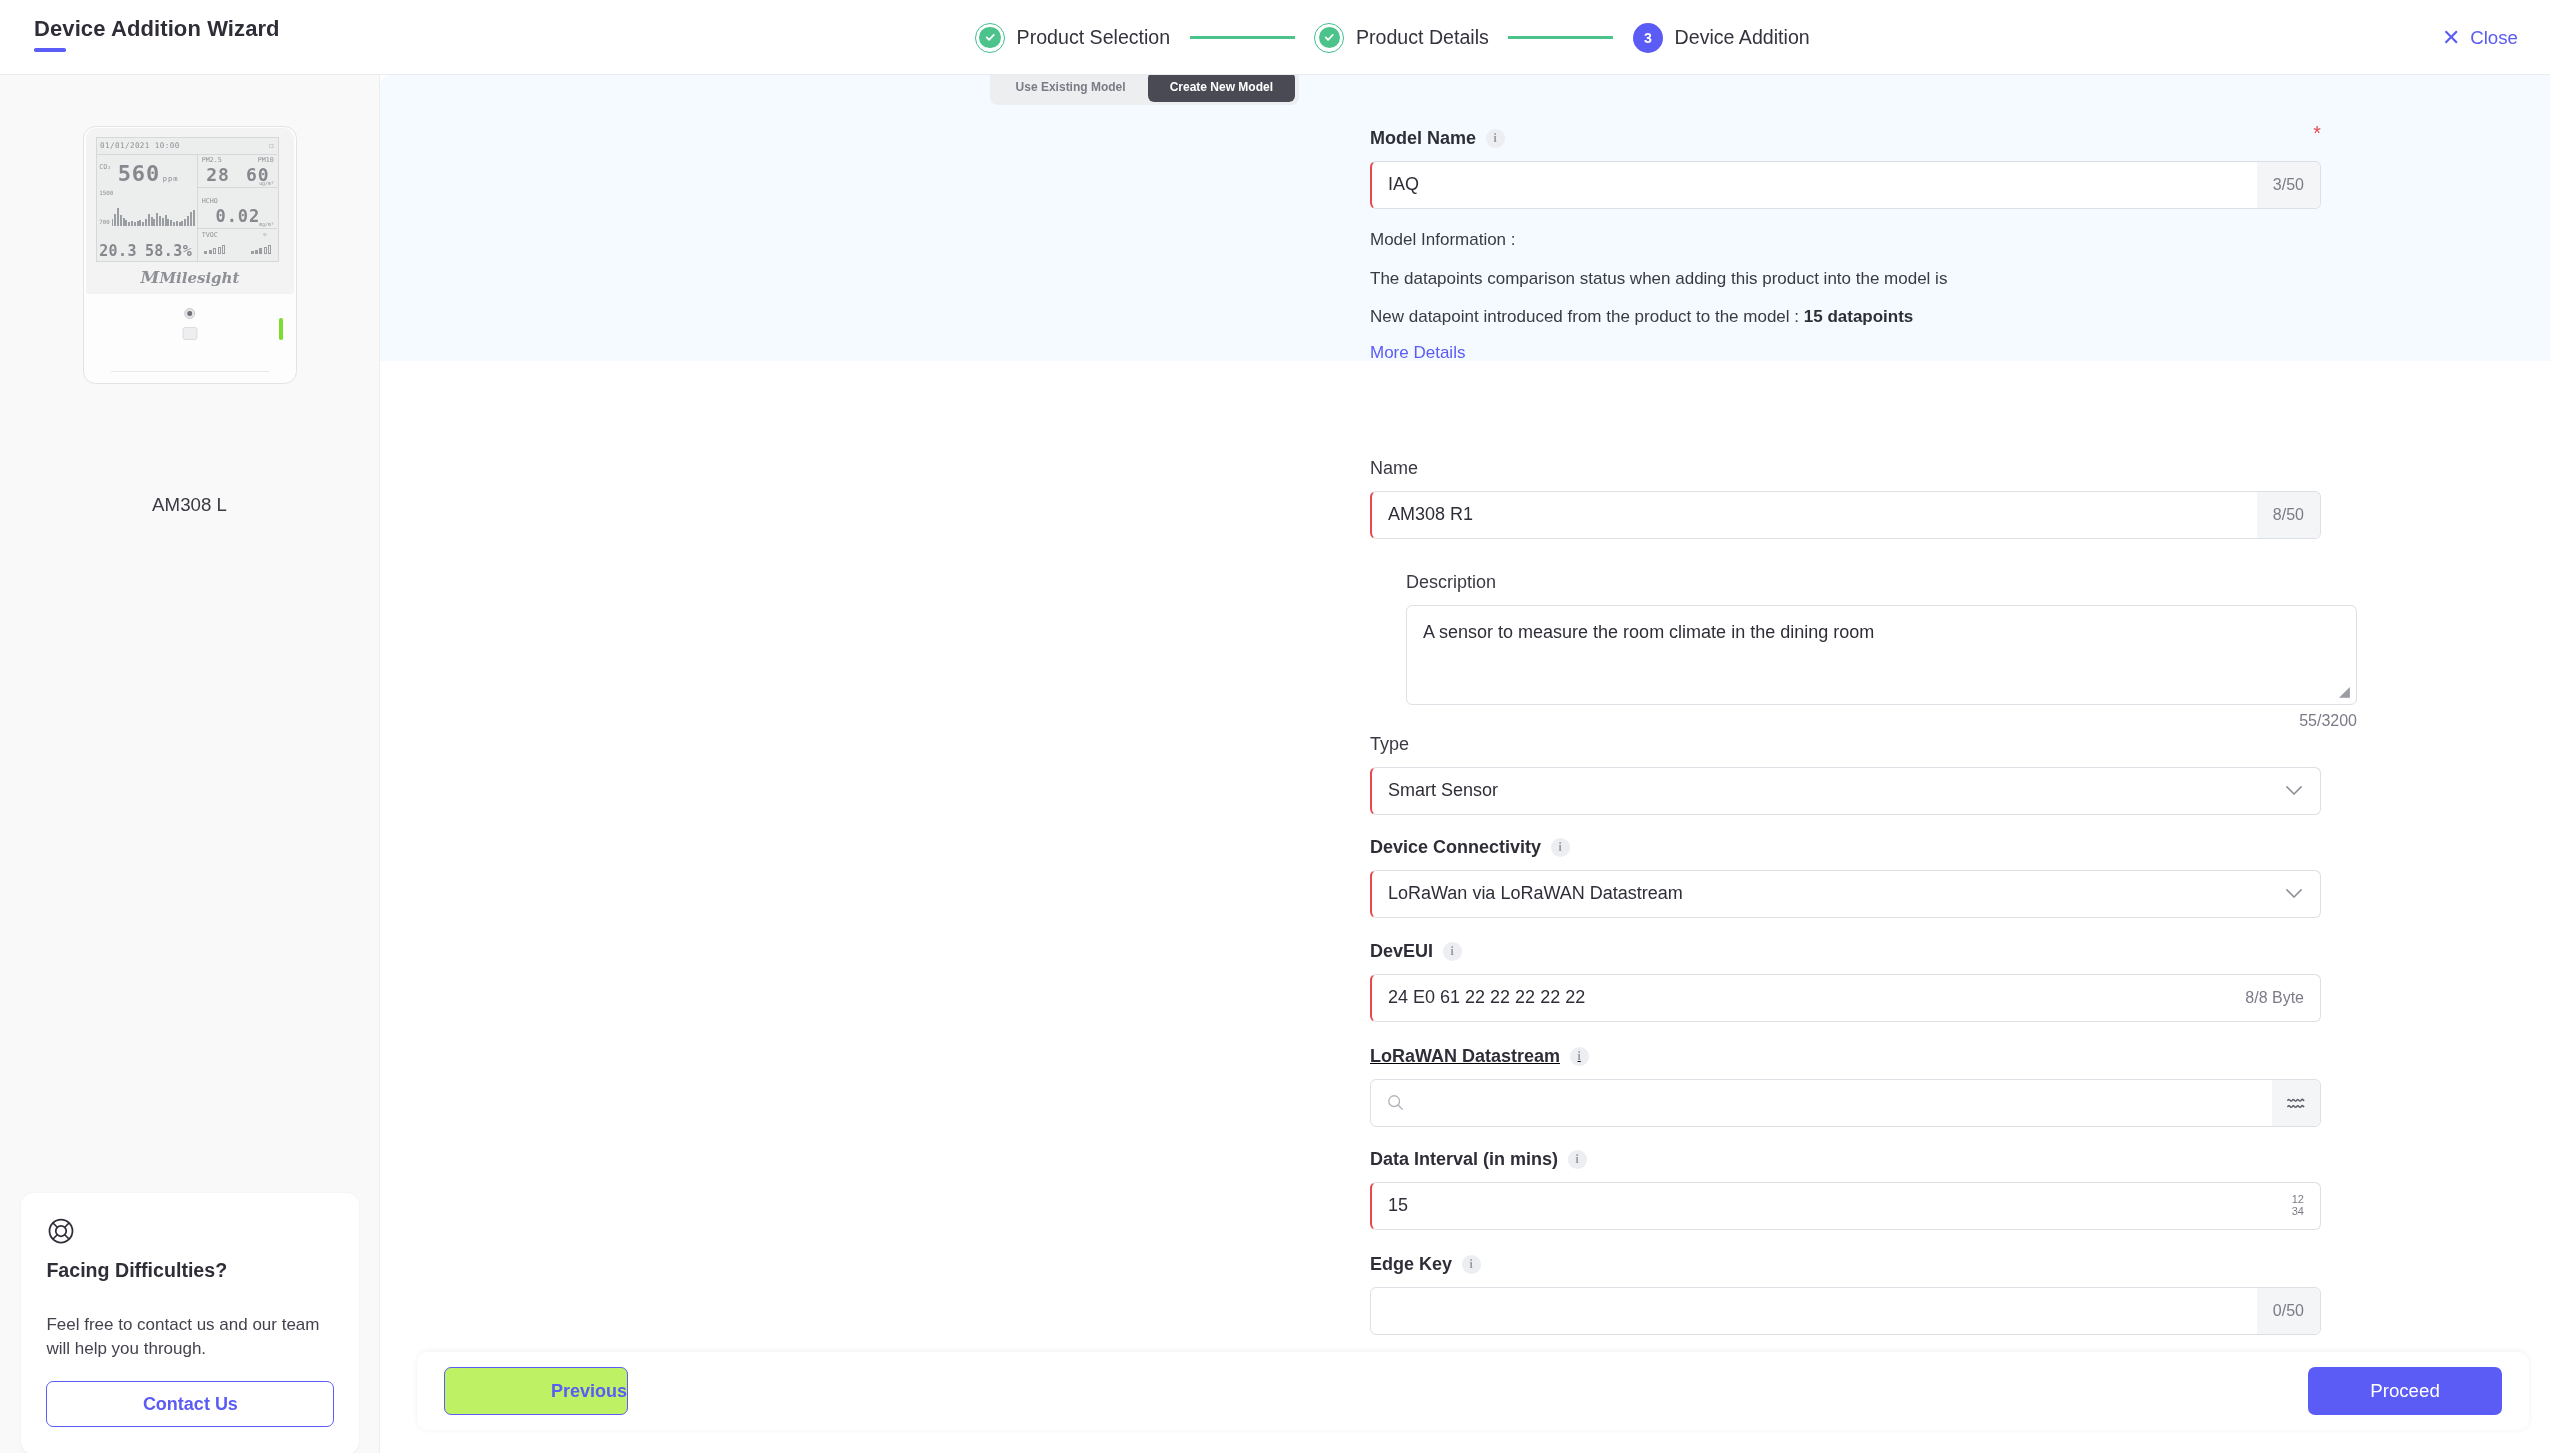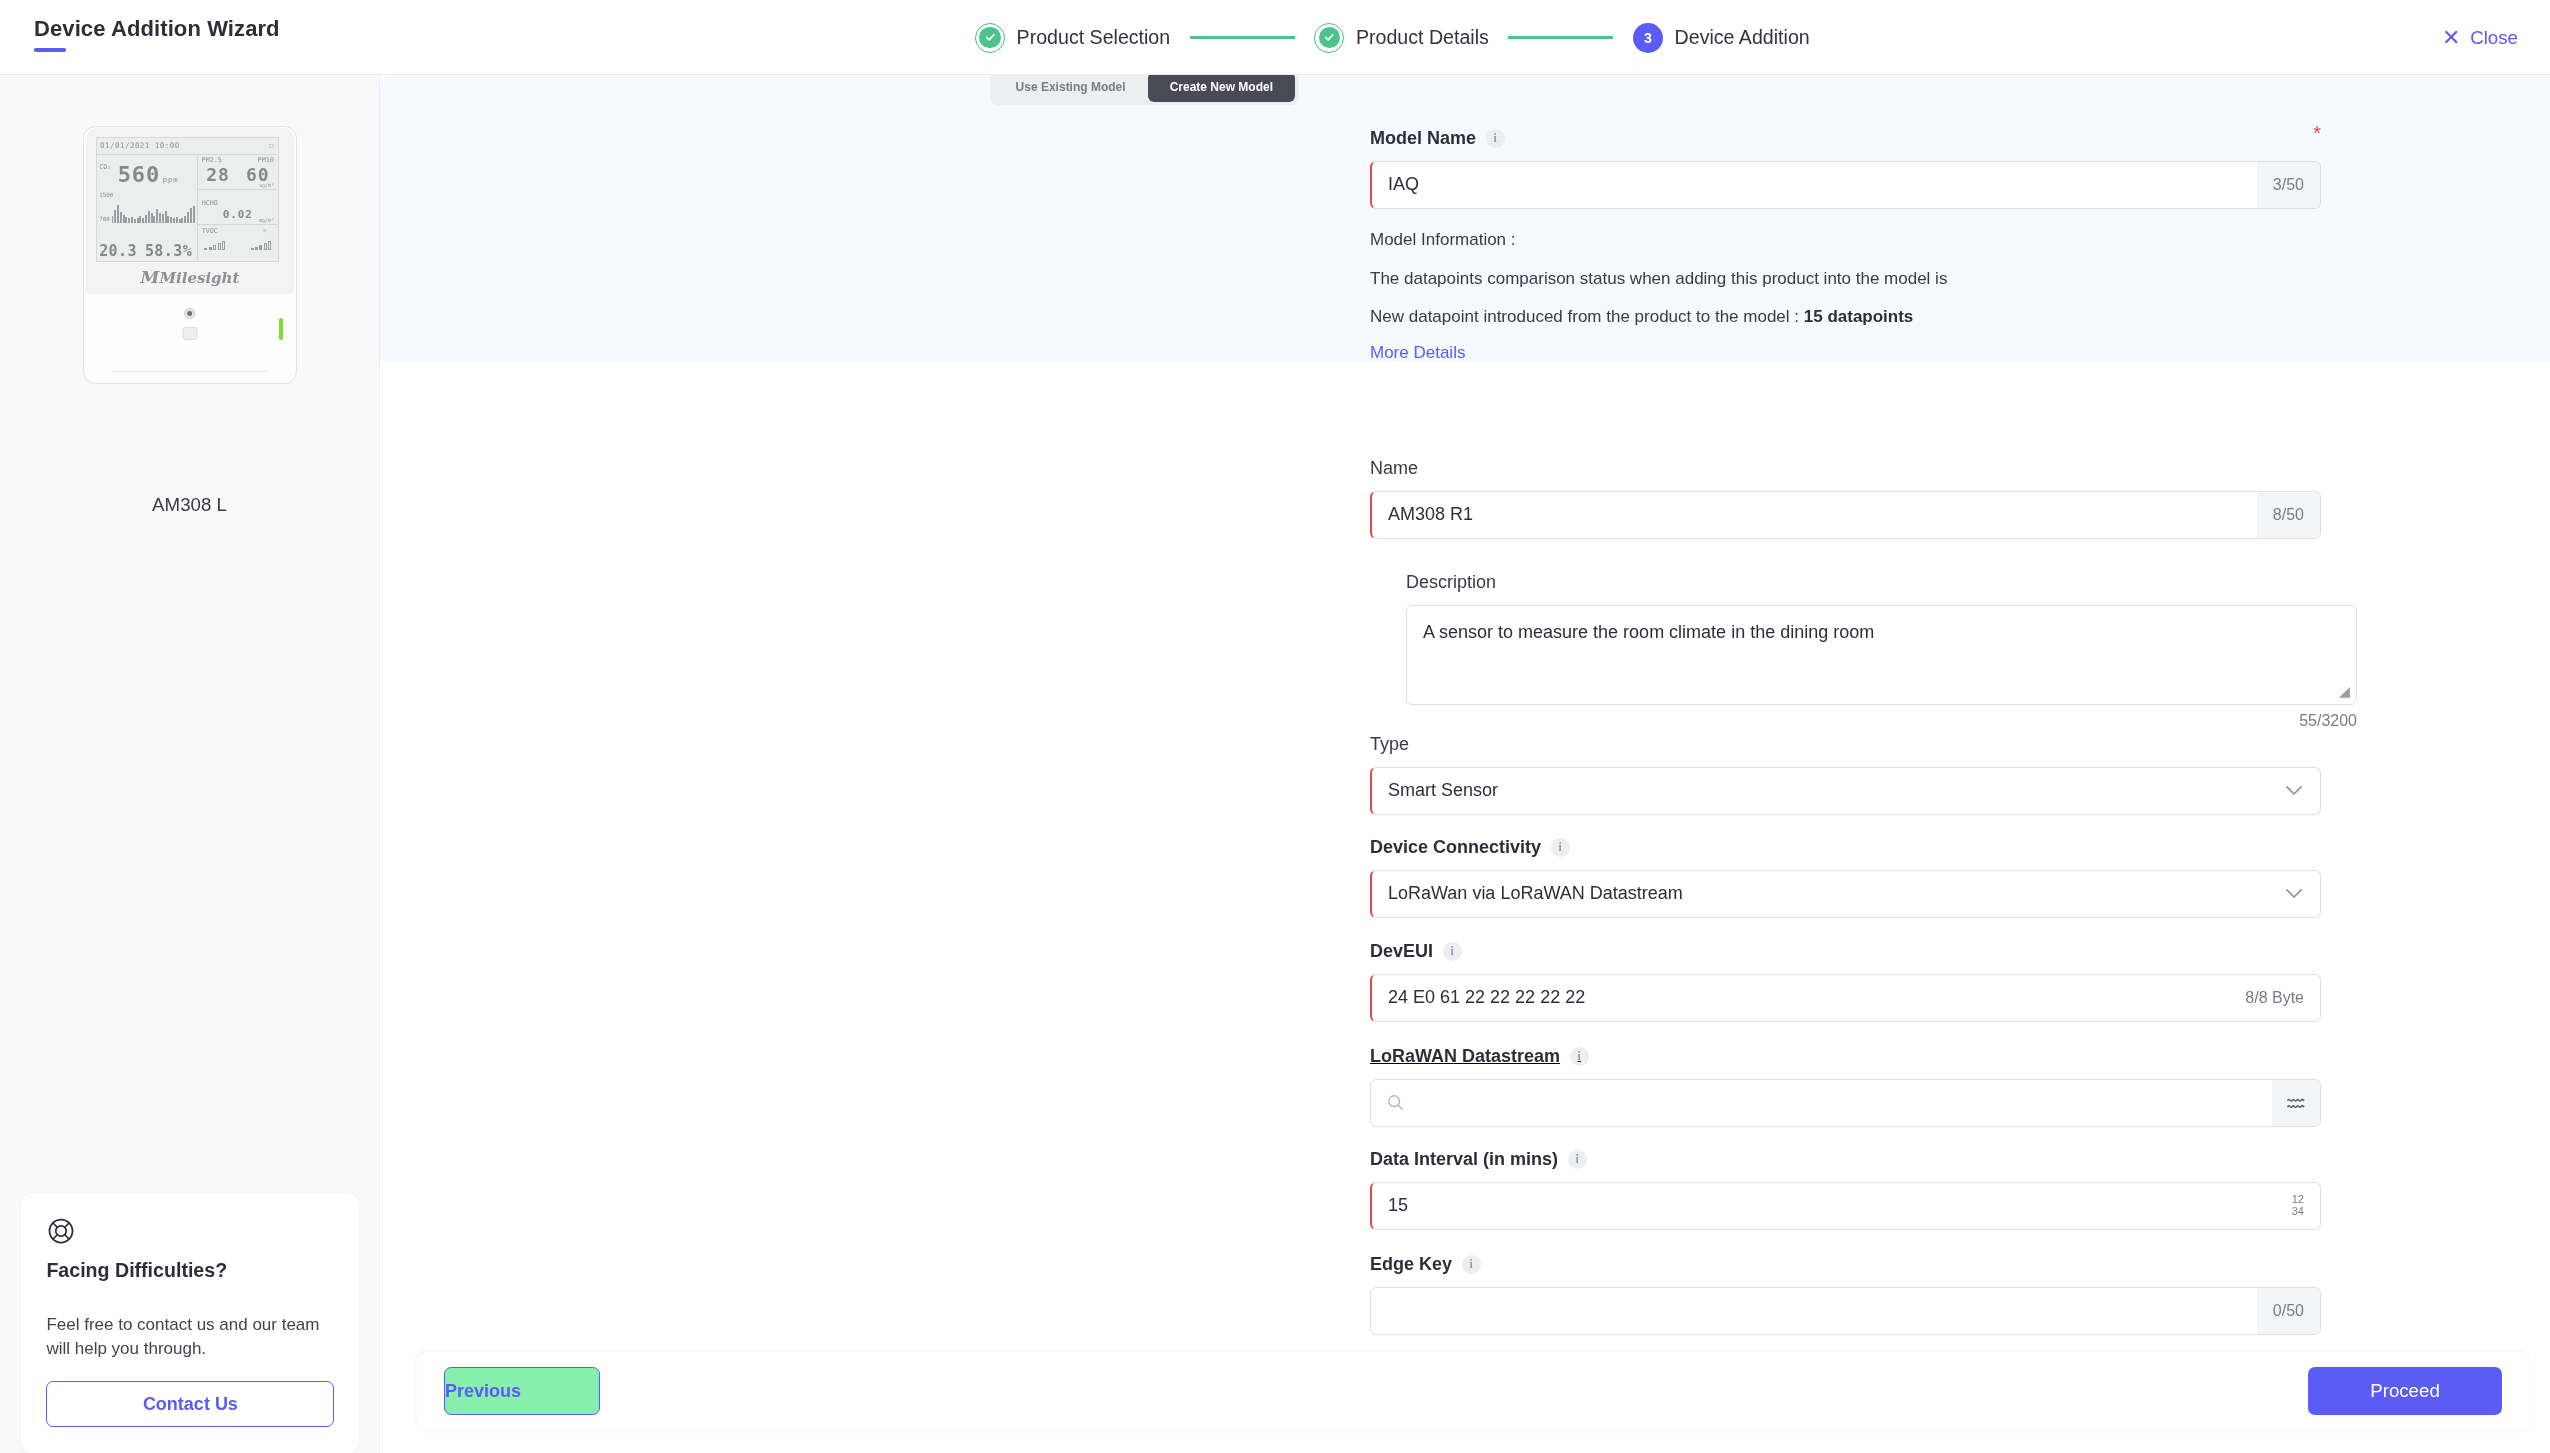--- a/index.html
+++ b/index.html
@@ -132,21 +132,21 @@
     font-size: 18px; font-weight: bold; color: #85888d; padding: 0 4.5px;
     letter-spacing: 0.9px;
   }
   .lcd-pm .u { position: absolute; right: 3.6px; bottom: 0.9px; font-size: 4.9px; }
   .lcd-hcho {
     grid-row: 3; grid-column: 2; border-bottom: 0.9px solid #d6d7d9;
     position: relative; padding: 1.8px 3.6px;
   }
   .lcd-hcho .lbl { font-size: 6.7px; }
   .lcd-hcho .big {
-    text-align: center; font-size: 11px; font-weight: bold; color: #85888d; letter-spacing: 0.9px;
+    text-align: center; font-size: 17px; font-weight: bold; color: #85888d; letter-spacing: 0.9px;
   }
   .lcd-hcho .u { position: absolute; right: 3.6px; bottom: 0.9px; font-size: 4.9px; }
   .lcd-tvoc {
     grid-row: 4; grid-column: 2; position: relative; padding: 1.8px 3.6px;
   }
   .lcd-tvoc .row1 { display: flex; justify-content: space-between; font-size: 6.7px; padding-right: 7.1px; }
   .lcd-tvoc .row2 { display: flex; justify-content: space-between; margin-top: 5.3px; padding: 0 2.7px; }
   .lcd-tvoc .seg { display: flex; align-items: flex-end; gap: 1.3px; height: 9.8px; }
   .lcd-tvoc .seg b { display: block; width: 3.1px; background: transparent; border: 0.7px solid #9a9da2; }
   .lcd-tvoc .seg b.f { background: #9a9da2; }
@@ -278,22 +278,22 @@
 
   
   .footer {
     position: absolute; left: 417px; top: 1352px; width: 2112px; height: 78px;
     background: #ffffff; border-radius: 10.7px;
     box-shadow: 0 -0.9px 5.3px rgba(0,0,0,.06);
     display: flex; align-items: center; justify-content: space-between;
     padding: 0 27px; z-index: 30;
   }
   .btn-prev {
-    width: 156px; padding: 12.5px 0; text-align: left;
-    border: 1.3px solid #5B5BF5; border-radius: 7.1px; background: #86efac;
+    width: 184px; padding: 12.5px 0; text-align: right;
+    border: 1.3px solid #5B5BF5; border-radius: 7.1px; background: #bef264;
     color: #5B5BF5; font-size: 18px; font-weight: bold; cursor: pointer; font-family: inherit;
   }
   .btn-proceed {
     width: 194px; padding: 13.4px 0; text-align: center;
     border: none; border-radius: 7.1px; background: #5B5BF5;
     color: #ffffff; font-size: 18.7px; cursor: pointer; font-family: inherit;
   }
 </style>
 </head>
 <body>

